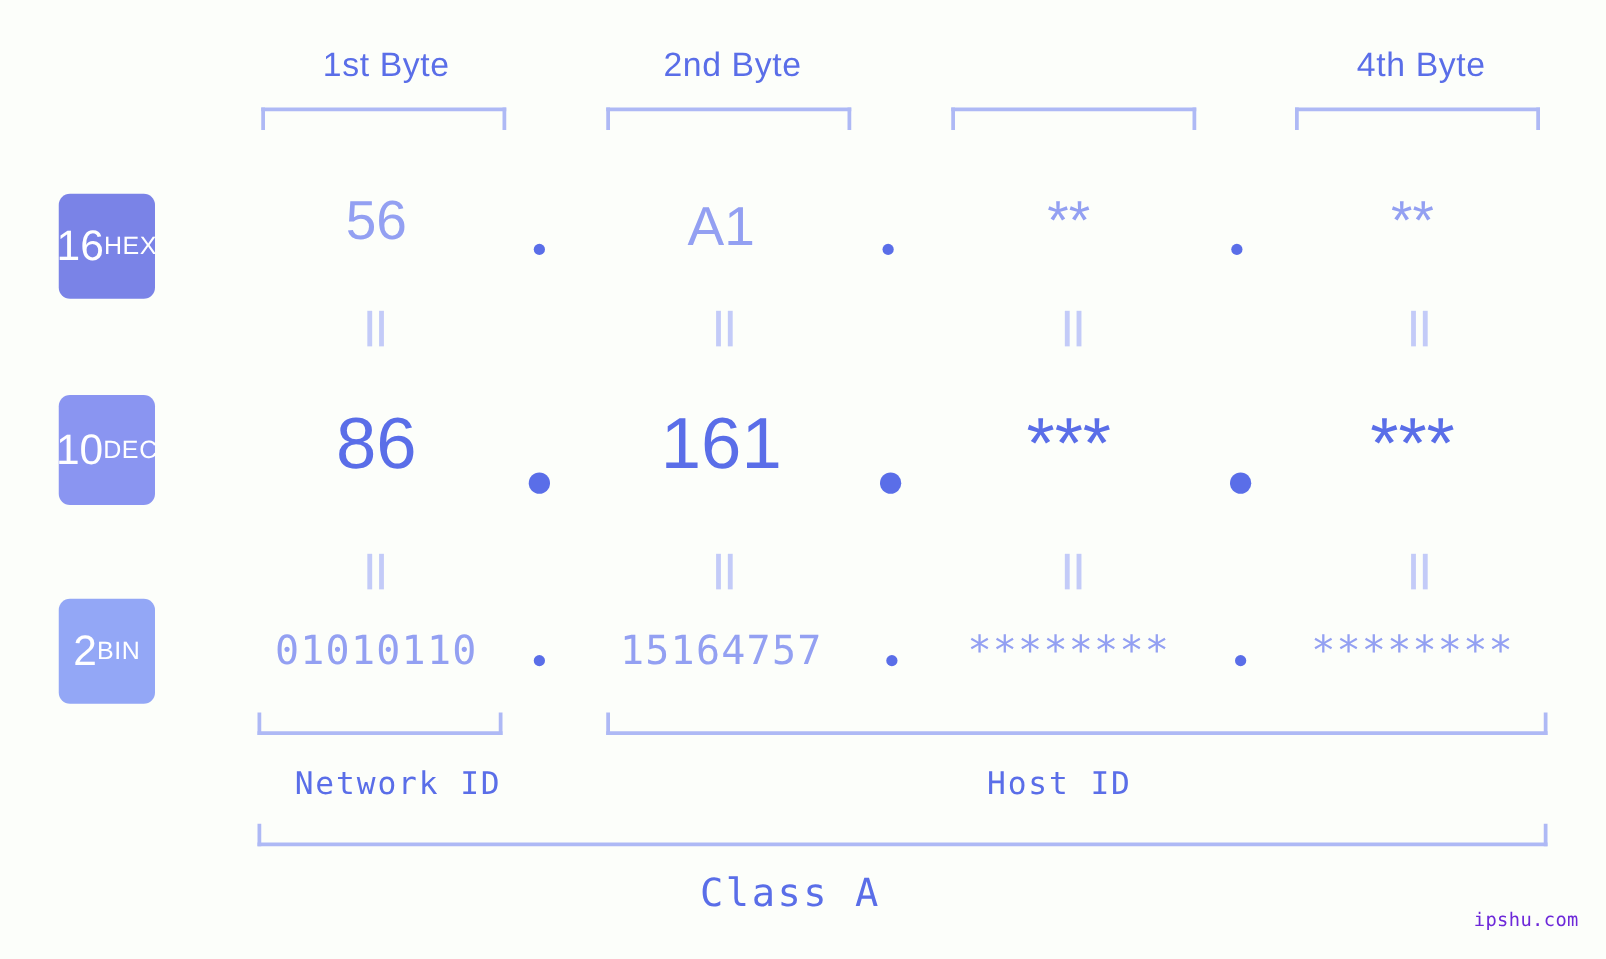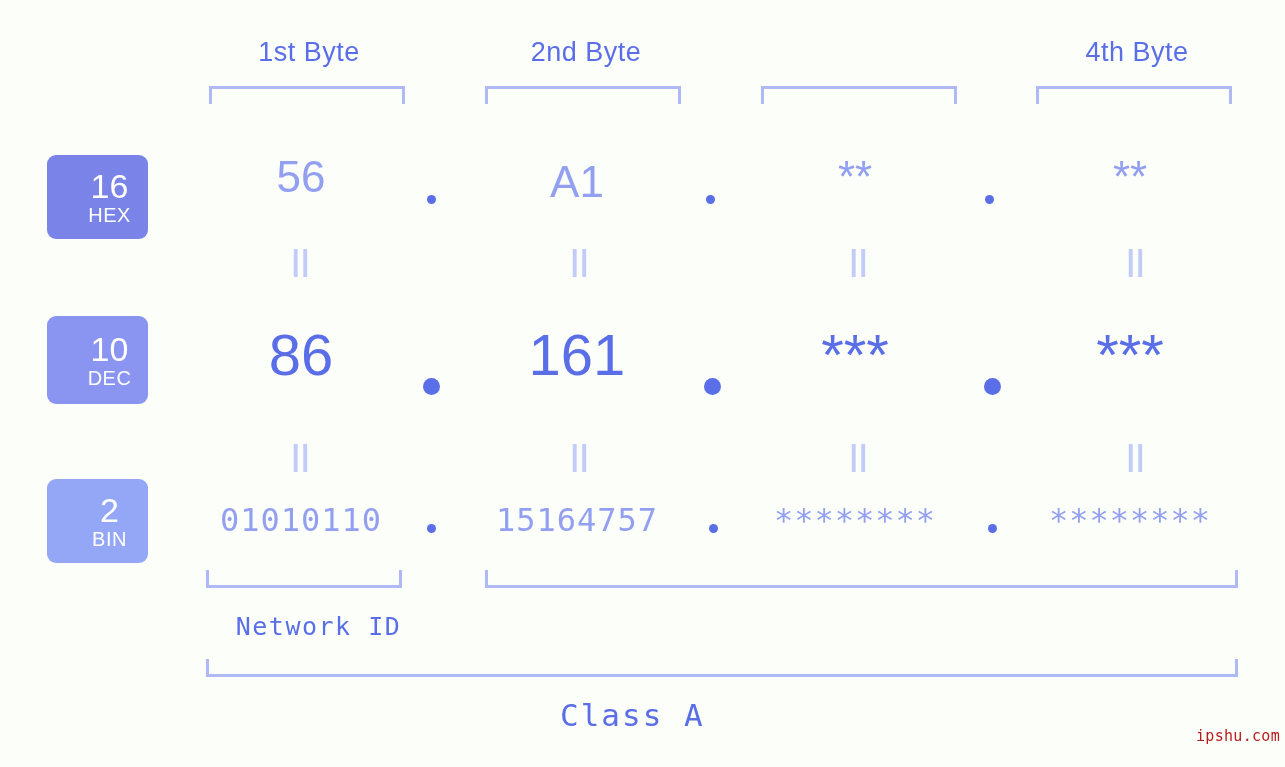--- a/index.html
+++ b/index.html
@@ -58,24 +58,23 @@
   
   .badge {
     position: absolute;
     left: 47px;
     width: 77px;
     border-radius: 9px;
     color: #ffffff;
     text-align: center;
     font-family: "Liberation Sans", sans-serif;
     display: flex;
-    flex-direction: column;
+    flex-direction: row;
     align-items: center;
     justify-content: center;
-    padding-left: 24px;
   }
   .badge .badge-num {
     font-size: 34px;
     line-height: 36px;
     font-weight: 400;
   }
   .badge .badge-name {
     font-size: 20px;
     line-height: 22px;
     font-weight: 400;
@@ -152,24 +151,24 @@
     line-height: 42px;
     color: #5a6ee8;
     font-family: "DejaVu Sans Mono", monospace;
     letter-spacing: 2px;
     white-space: nowrap;
   }
 
   
   #watermark {
     position: absolute;
-    right: 5px;
+    right: 22px;
     bottom: 22px;
     font-size: 15px;
-    color: #b91c1c;
+    color: #6d28d9;
     font-family: "DejaVu Sans Mono", monospace;
     letter-spacing: 0.3px;
   }
 </style>
 </head>
 <body>
 
 <div id="diagram">
 
   <div class="byte-label" style="left:185px; width:248px;">1st Byte</div>
@@ -231,19 +230,20 @@
     <div class="dot small" style="left:709px; top:524px;"></div>
     <div class="cell" style="left:737px; top:498px; width:236px;">********</div>
     <div class="dot small" style="left:988px; top:524px;"></div>
     <div class="cell" style="left:1012px; top:498px; width:236px;">********</div>
   </div>
 
   <div class="bracket-up" style="left:206px; top:570px; width:196px;"></div>
   <div class="bracket-up" style="left:485px; top:570px; width:753px;"></div>
 
   <div class="id-label" style="left:196px; top:610px; width:245px;">Network ID</div>
+  <div class="id-label" style="left:735px; top:610px; width:225px;">Host ID</div>
 
   <div class="bracket-up" style="left:206px; top:659px; width:1032px;"></div>
   <div class="class-label" style="left:560px; top:694px; width:345px;">Class A</div>
 
   <div id="watermark">ipshu.com</div>
 
 </div>
 
 </body></html>

